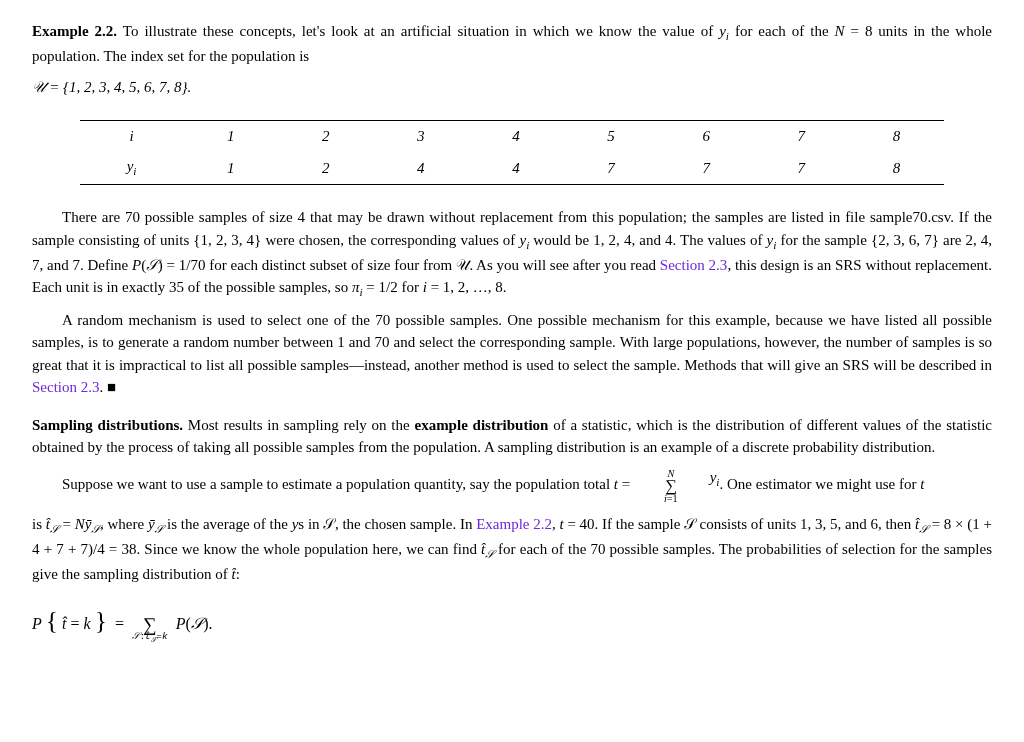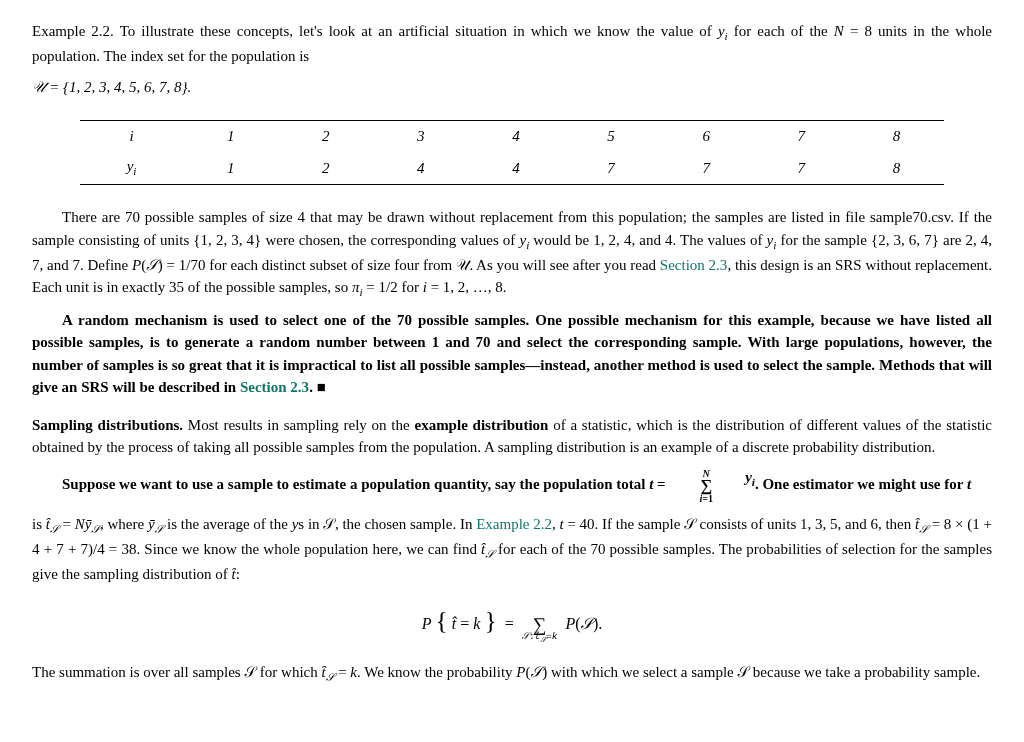--- a/index.html
+++ b/index.html
@@ -23,25 +23,25 @@
       max-width: 960px;
       margin: 0 auto;
     }
 
     p {
       margin-bottom: 0.5em;
       text-align: justify;
     }
 
     .example-header {
-      font-weight: normal;
+      font-weight: bold;
     }
 
     .section-link {
-      color: #0f766e;
+      color: #6d28d9;
       text-decoration: none;
     }
 
     .math-center {
       text-align: left;
       margin: 0.6em 0;
     }
 
     .indent {
       text-indent: 2em;
@@ -73,21 +73,21 @@
     .table-wrapper {
       overflow-x: auto;
     }
 
     .bold {
       font-weight: bold;
     }
 
     
     .formula-block {
-      text-align: center;
+      text-align: left;
       margin: 1em 0;
       font-size: 16px;
     }
 
     sub, sup {
       font-size: 0.75em;
     }
   </style>
 </head>
 <body>
@@ -130,32 +130,32 @@
         <td>8</td>
       </tr>
     </tbody>
       </table>
   </div>
 
   <p class="indent" style="margin-top:0.6em;">
     There are 70 possible samples of size 4 that may be drawn without replacement from this population; the samples are listed in file sample70.csv. If the sample consisting of units {1, 2, 3, 4} were chosen, the corresponding values of <em>y<sub>i</sub></em> would be 1, 2, 4, and 4. The values of <em>y<sub>i</sub></em> for the sample {2, 3, 6, 7} are 2, 4, 7, and 7. Define <em>P</em>(<em>𝒮</em>) = 1/70 for each distinct subset of size four from 𝒰. As you will see after you read <a class="section-link" href="#"><span>Section 2.3</span></a>, this design is an SRS without replacement. Each unit is in exactly 35 of the possible samples, so <em>π<sub>i</sub></em> = 1/2 for <em>i</em> = 1, 2, …, 8.
   </p>
 
-  <p class="indent" style="margin-top:0.4em;font-weight:bold;">
+  <p class="indent" style="margin-top:0.4em;">
     A random mechanism is used to select one of the 70 possible samples. One possible mechanism for this example, because we have listed all possible samples, is to generate a random number between 1 and 70 and select the corresponding sample. With large populations, however, the number of samples is so great that it is impractical to list all possible samples—instead, another method is used to select the sample. Methods that will give an SRS will be described in <a class="section-link" href="#"><span>Section 2.3</span></a>. ■
   </p>
 
   <p style="margin-top:1em;">
     <span class="bold">Sampling distributions.</span>
     <span> Most results in sampling rely on the </span>
     <span class="bold">example distribution</span>
     <span> of a statistic, which is the distribution of different values of the statistic obtained by the process of taking all possible samples from the population. A sampling distribution is an example of a discrete probability distribution.</span>
   </p>
 
-  <p class="indent" style="margin-top:0.4em;font-weight:bold;">
+  <p class="indent" style="margin-top:0.4em;">
     Suppose we want to use a sample to estimate a population quantity, say the population total <em>t</em> =
     <span style="display:inline-flex; align-items:flex-start; gap:2px; vertical-align:middle;">
       <span style="display:inline-flex; flex-direction:column; align-items:center; font-size:0.85em;">
         <span style="font-size:0.8em; margin-bottom:-2px;"><em>N</em></span>
         <span style="font-size:1.3em; line-height:0.8;">∑</span>
         <span style="font-size:0.8em; margin-top:-2px;"><em>i</em>=1</span>
       </span>
       <em>y<sub>i</sub></em>
     </span>. One estimator we might use for <em>t</em>
   </p>
@@ -174,17 +174,14 @@
         <span style="display:inline-flex; flex-direction:column; align-items:center; font-size:0.85em;">
           <span style="font-size:0.7em; margin-bottom:-2px;">&nbsp;</span>
           <span style="font-size:1.4em; line-height:0.8;">∑</span>
           <span style="font-size:0.7em; margin-top:-2px;font-family:Liberation Mono, monospace;"><em>𝒮</em>:<em>t̂<sub>𝒮</sub></em>=<em>k</em></span>
         </span>
       </span>
       <em>P</em>(<em>𝒮</em>).
     </span>
   </div>
 
-  <p style="margin-top:0.6em;">
-    The summation is over all samples 𝒮 for which <em>t̂<sub>𝒮</sub></em> = <em>k</em>. We know the probability <em>P</em>(<em>𝒮</em>) with which we select a sample 𝒮 because we take a probability sample.
-  </p>
 
 </div>
 
 </body></html>

